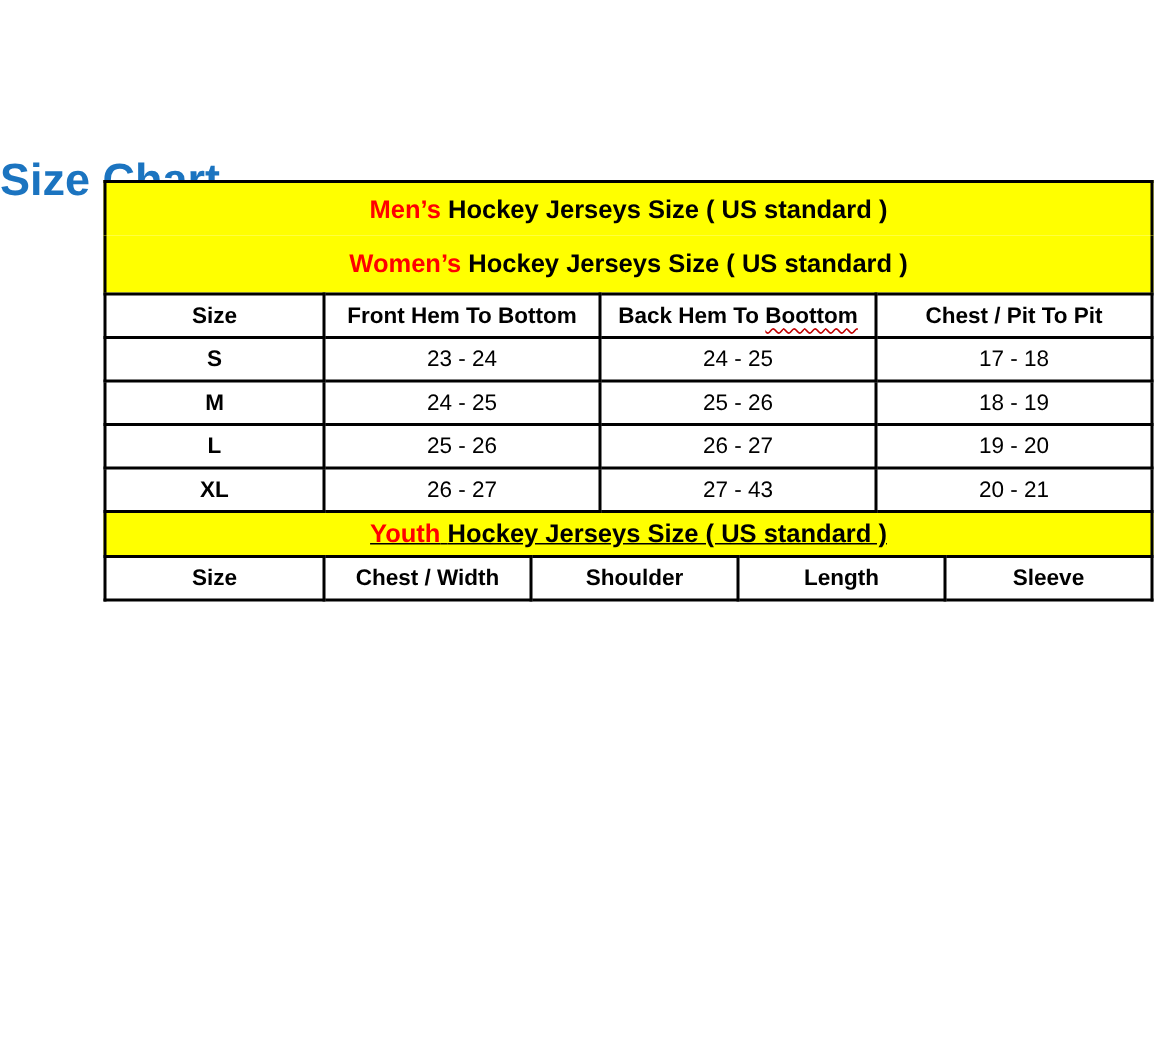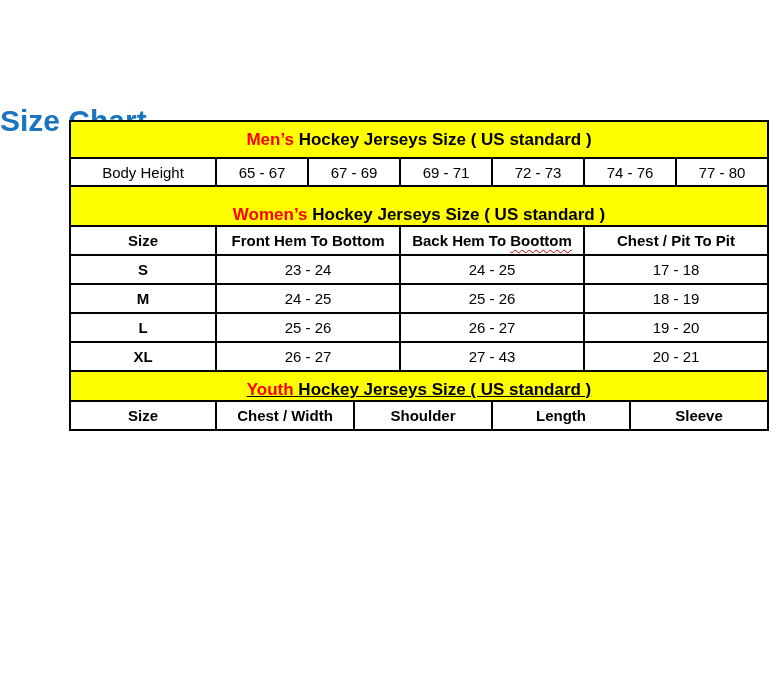--- a/index.html
+++ b/index.html
@@ -40,21 +40,21 @@
     border-bottom: none;
     background: var(--band_bg, #FFFF00);
     height: 37px;
     display: flex;
     align-items: center;
     justify-content: center;
     font-size: 17px;
     font-weight: bold;
     white-space: pre;
   }
-  .band.no-top { border-top: none; align-items: flex-end; }
+  .band.no-top { border-top: none; }
   .band.women-band { height: 38px; }
   .band.youth-band { height: 28px; text-decoration: underline; }
   .band .red { color: var(--accent_red, #FF0000); }
   table {
     border-collapse: collapse;
     table-layout: fixed;
     width: 700px;
     border: 2px solid var(--border_black, #000);
   }
   th, td {
@@ -93,29 +93,20 @@
     <colgroup>
       <col class="c-label">
         <col>
         <col>
         <col>
         <col>
         <col>
         <col>
     </colgroup>
     <tbody>
-    <tr>
-      <td>Body Height</td>
-      <td>65 - 67</td>
-      <td>67 - 69</td>
-      <td>69 - 71</td>
-      <td>72 - 73</td>
-      <td>74 - 76</td>
-      <td>77 - 80</td>
-    </tr>
   </tbody>
     </table>
 
   <div class="band women-band no-top">
     <span class="red">Women’s</span><span> </span><span>Hockey Jerseys Size ( US standard )</span>
   </div>
   <table class="women-table">
     <colgroup>
       <col class="c-label">
         <col>

